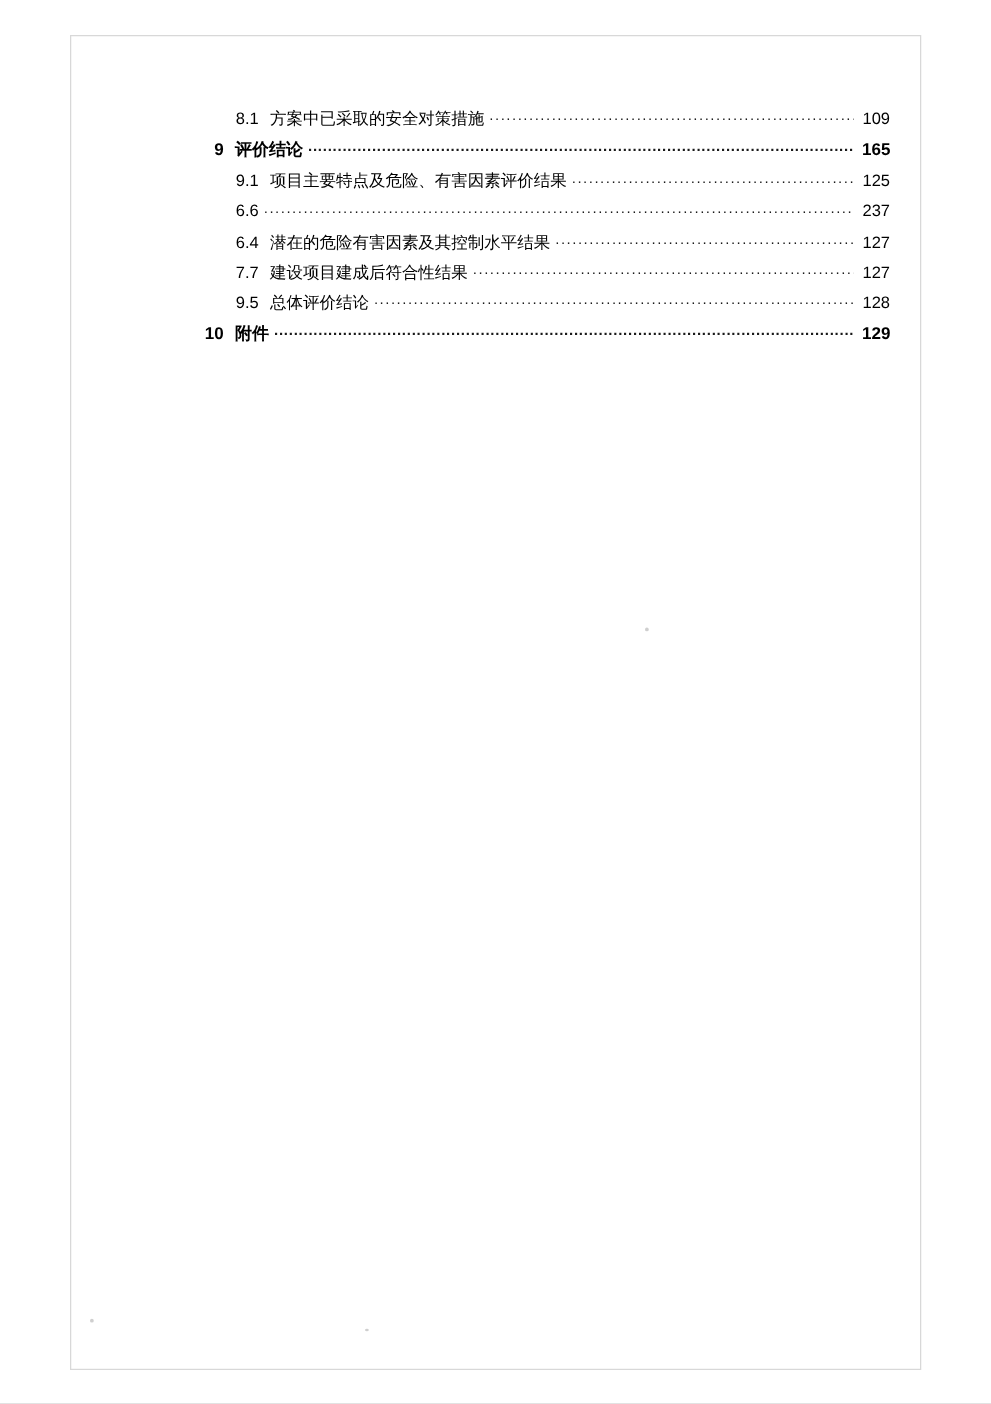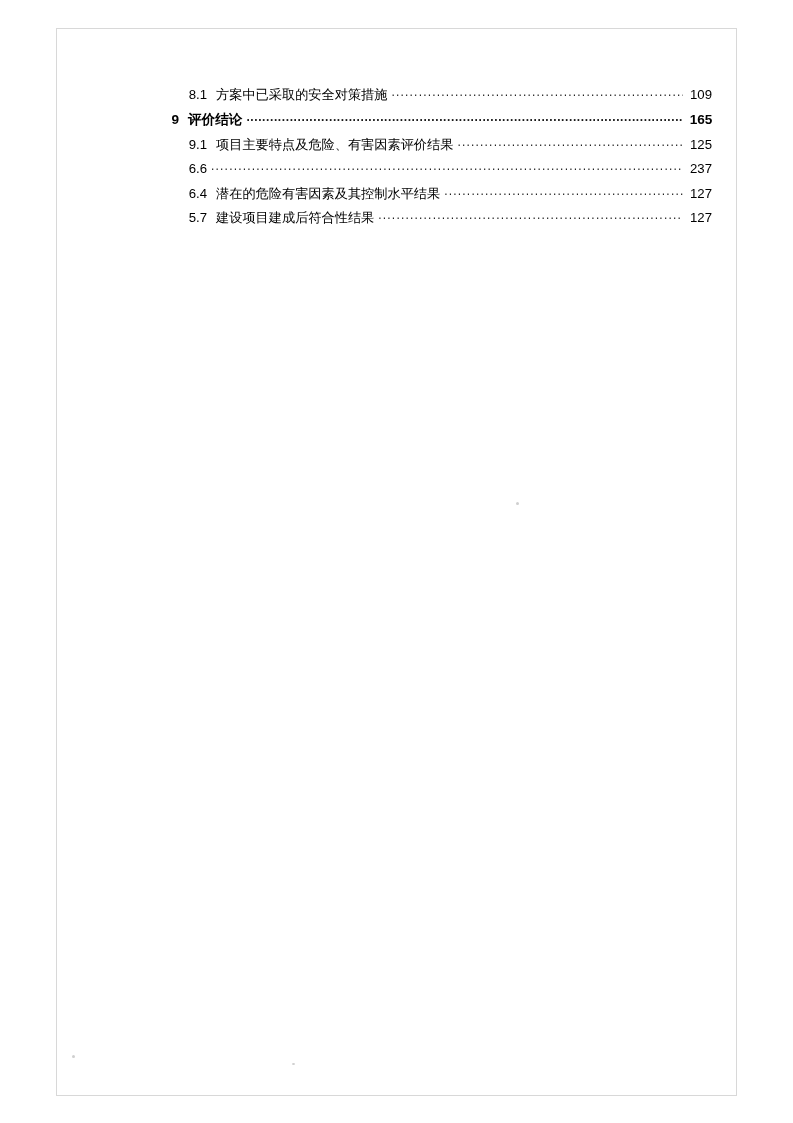--- a/index.html
+++ b/index.html
@@ -137,23 +137,35 @@
         <span class="dots"></span>
         <span class="pg">237</span>
       </div>
       <div class="toc-row lvl2">
         <span class="num">6.4</span>
         <span class="label">潜在的危险有害因素及其控制水平结果</span>
         <span class="dots"></span>
         <span class="pg">127</span>
       </div>
       <div class="toc-row lvl2">
-        <span class="num">5.7</span>
+        <span class="num">7.7</span>
         <span class="label">建设项目建成后符合性结果</span>
         <span class="dots"></span>
         <span class="pg">127</span>
+      </div>
+      <div class="toc-row lvl2">
+        <span class="num">9.5</span>
+        <span class="label">总体评价结论</span>
+        <span class="dots"></span>
+        <span class="pg">128</span>
+      </div>
+      <div class="toc-row lvl1">
+        <span class="num">10</span>
+        <span class="label">附件</span>
+        <span class="dots"></span>
+        <span class="pg">129</span>
       </div>
     </div>
 
   <div class="speck" style="left:516px;top:502px;width:3px;height:3px;"></div>
   <div class="speck" style="left:72px;top:1055px;width:3px;height:3px;"></div>
   <div class="speck" style="left:292px;top:1063px;width:3px;height:2px;"></div>
 </div>
 
 </body></html>

